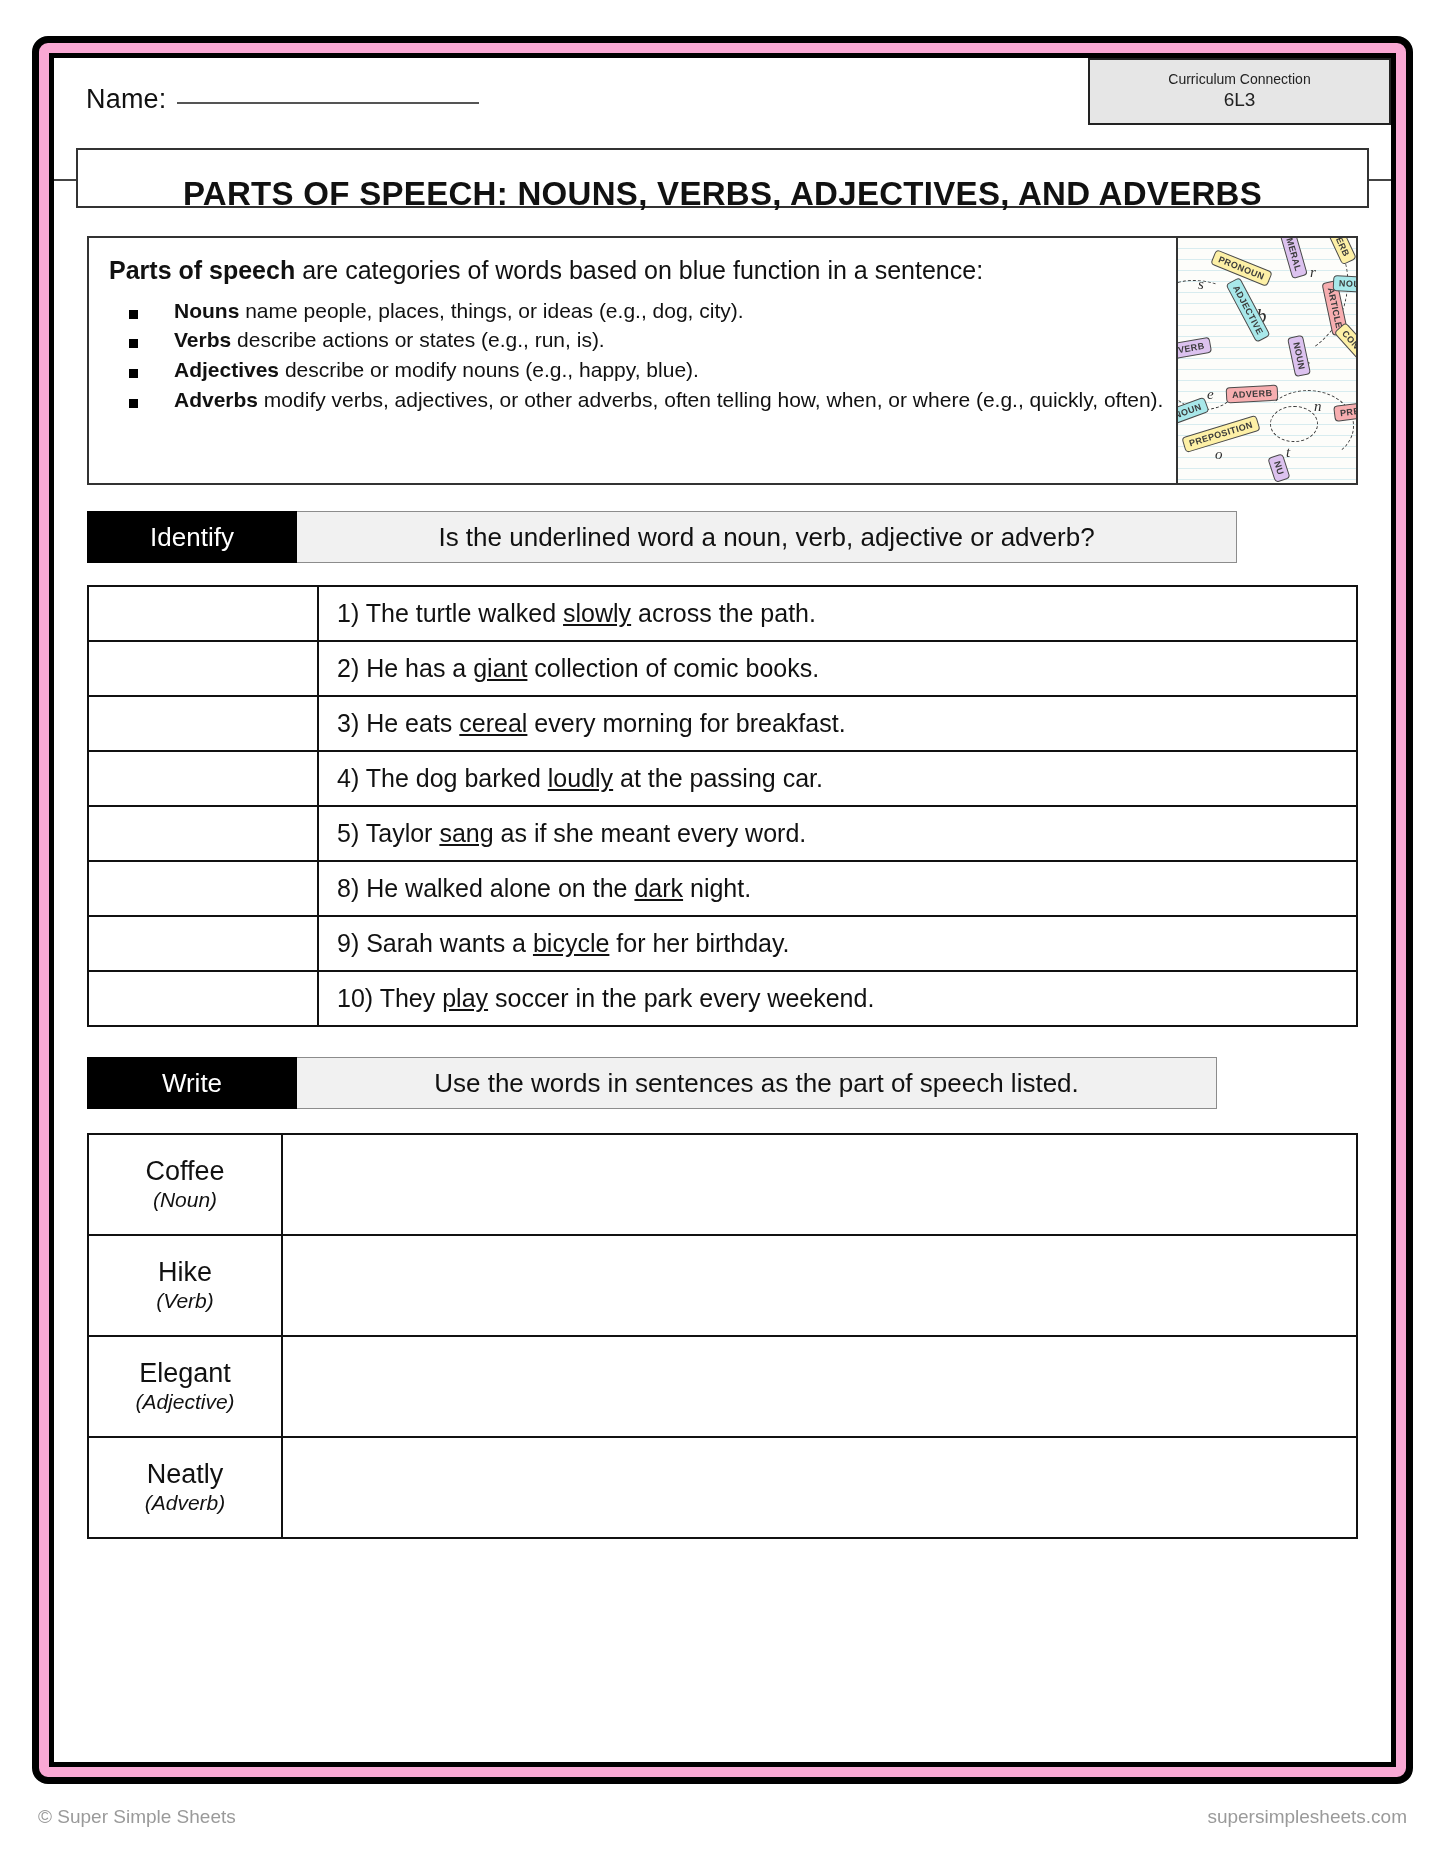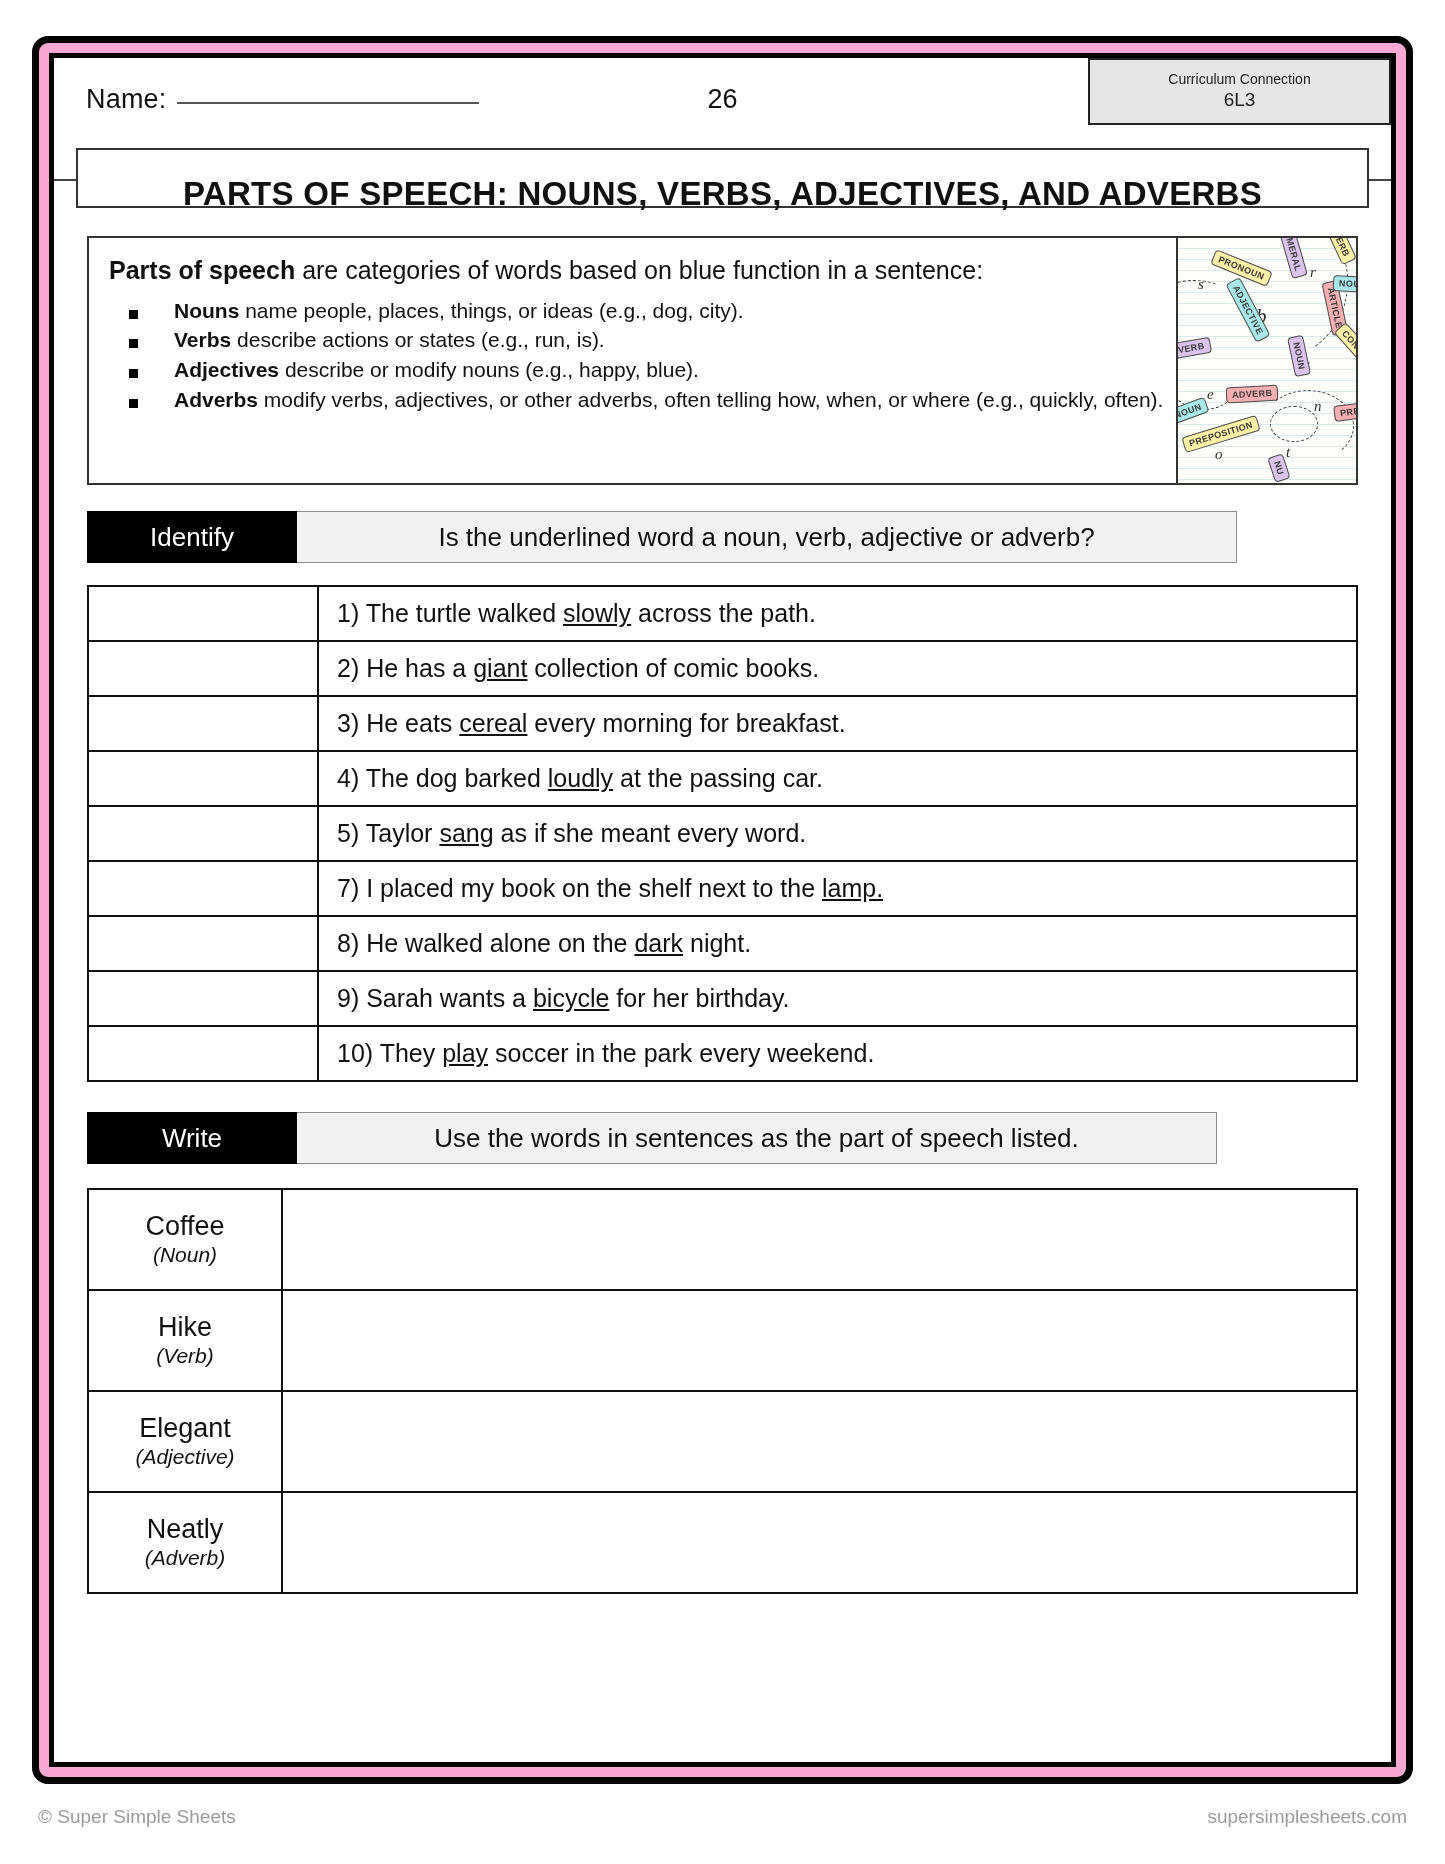--- a/index.html
+++ b/index.html
@@ -298,21 +298,20 @@
 <body>
 
 <div class="page-outer">
   <div class="page-inner">
     <div class="content">
 
       <div class="header">
         <div class="name-line">
           <span>Name:</span><span class="name-rule"></span>
         </div>
-        <div class="page-num">26</div>
         <div class="curriculum-box">
           <span class="curriculum-title">Curriculum Connection</span>
           <span class="curriculum-code">6L3</span>
         </div>
       </div>
 
       <div class="title-wrap">
         <div class="title-connector-left"></div>
         <div class="title-connector-right"></div>
         <div class="title-box">
@@ -401,24 +400,20 @@
           <tr>
             <td class="ans"></td>
             <td><span>4)</span><span> The dog barked </span><span class="u">loudly</span><span> at the passing car.</span></td>
           </tr>
           <tr>
             <td class="ans"></td>
             <td><span>5)</span><span> Taylor </span><span class="u">sang</span><span> as if she meant every word.</span></td>
           </tr>
           <tr>
             <td class="ans"></td>
-            <td><span>7)</span><span> I placed my book on the shelf next to the </span><span class="u">lamp.</span><span></span></td>
-          </tr>
-          <tr>
-            <td class="ans"></td>
             <td><span>8)</span><span> He walked alone on the </span><span class="u">dark</span><span> night.</span></td>
           </tr>
           <tr>
             <td class="ans"></td>
             <td><span>9)</span><span> Sarah wants a </span><span class="u">bicycle</span><span> for her birthday.</span></td>
           </tr>
           <tr>
             <td class="ans"></td>
             <td><span>10)</span><span> They </span><span class="u">play</span><span> soccer in the park every weekend.</span></td>
           </tr>

